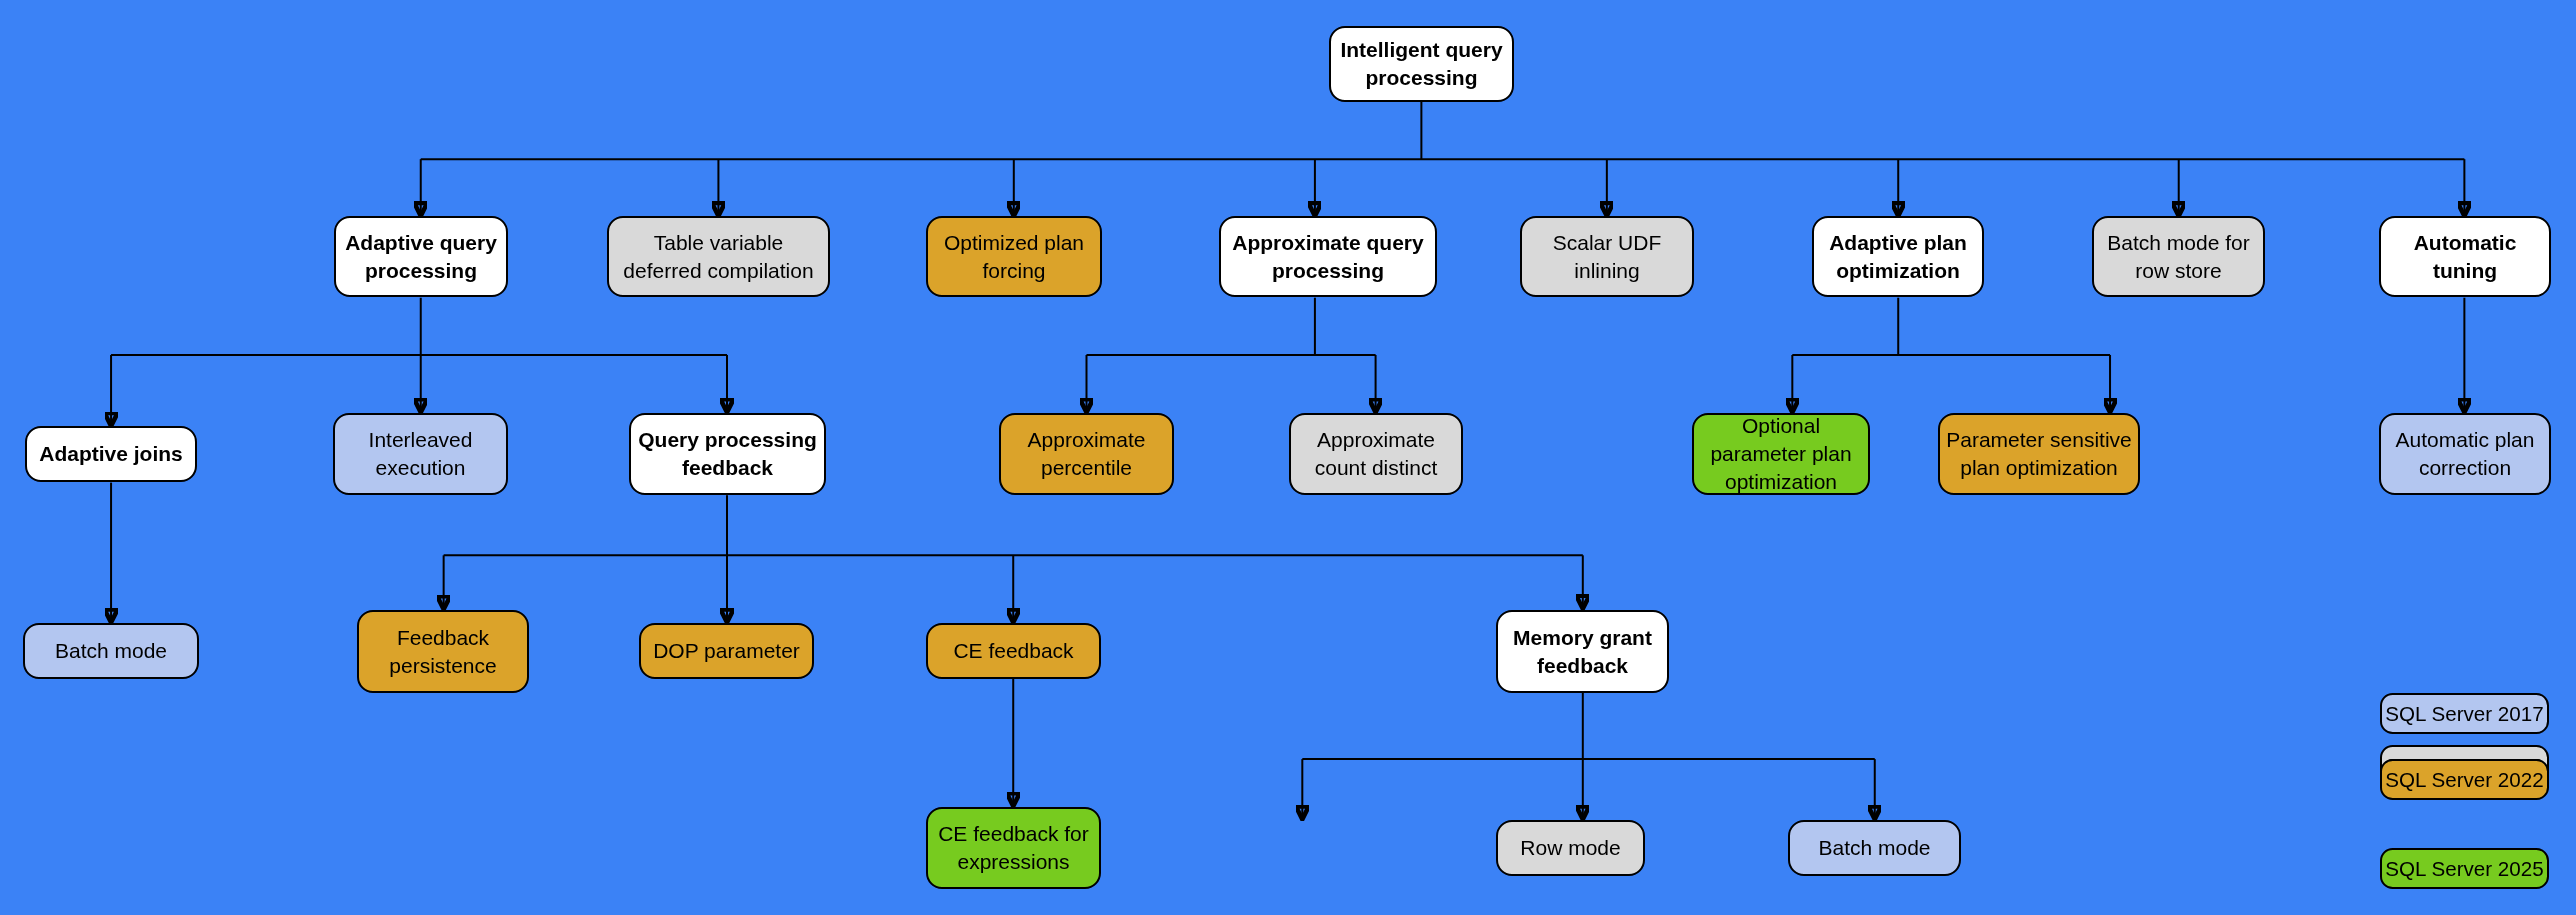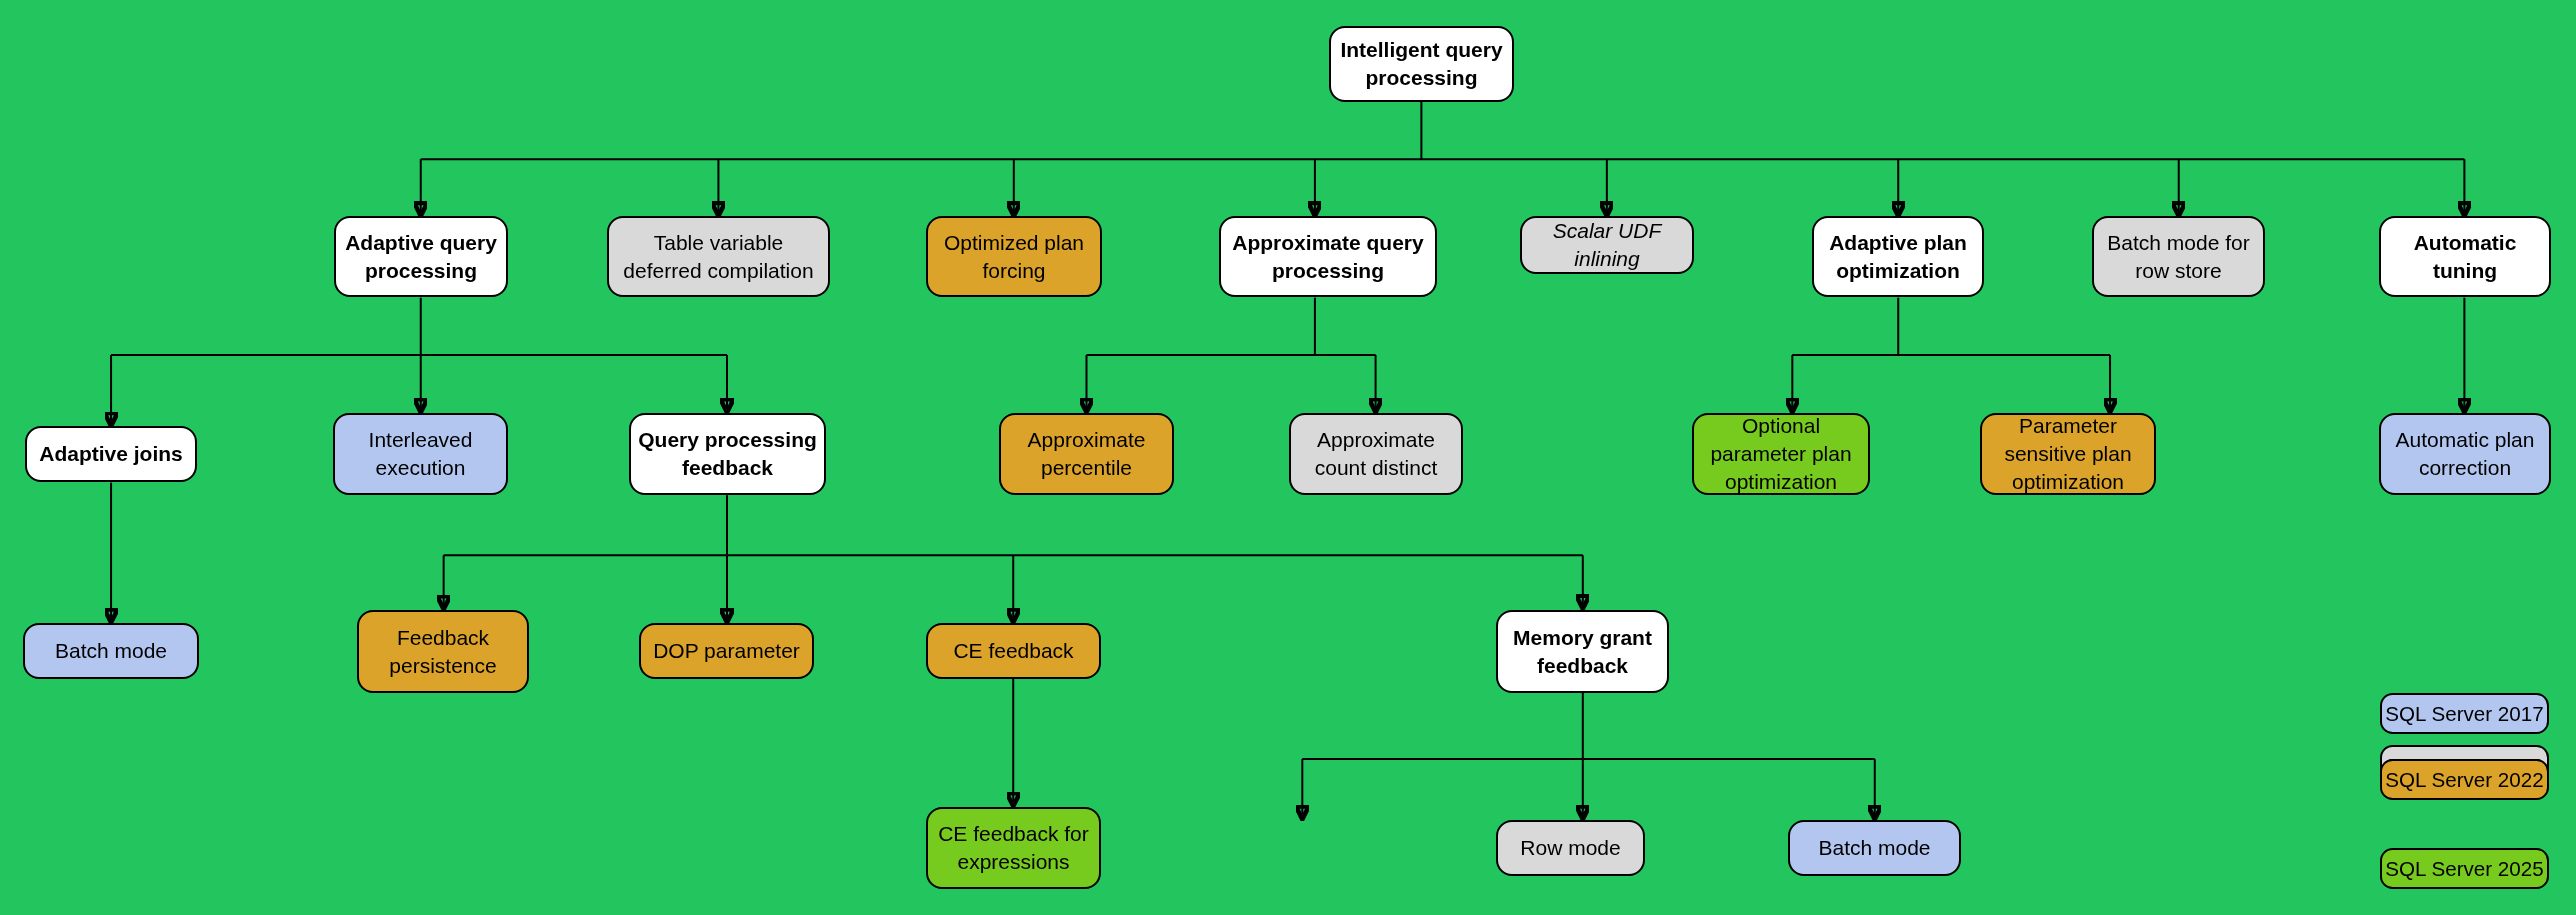--- a/index.html
+++ b/index.html
@@ -1,20 +1,20 @@
 <!DOCTYPE html>
 <html style="font-size:9.2px"><head>
 <meta charset="utf-8">
 <style>
   html, body { margin: 0; padding: 0; background: #ffffff; }
   .canvas {
     position: relative;
     width: 2576px;
     height: 916px;
-    background: #22c55e;
+    background: #3b82f6;
     font-family: "Liberation Sans", sans-serif;
     overflow: hidden;
   }
   .edges {
     position: absolute;
     left: 0; top: 0;
     width: 2576px; height: 916px;
     z-index: 0;
   }
   .edges path { stroke: #000000; stroke-width: 3.5px; fill: none; }
@@ -131,21 +131,21 @@
   </div>
   <div class="node" style="left: 607px; top: 216px; width: 223px; height: 81px; background-color: rgb(217, 217, 217);">
     <span>Table variable deferred compilation</span>
   </div>
   <div class="node" style="left: 926px; top: 216px; width: 176px; height: 81px; background-color: rgb(219, 163, 42);">
     <span>Optimized plan forcing</span>
   </div>
   <div class="node node--cat" style="left: 1219px; top: 216px; width: 218px; height: 81px; background-color: rgb(255, 255, 255);">
     <span>Approximate query processing</span>
   </div>
-  <div class="node" style="left: 1520px; top: 216px; width: 174px; height: 58px; background-color: rgb(217, 217, 217); font-style: italic;">
+  <div class="node" style="left: 1520px; top: 216px; width: 174px; height: 81px; background-color: rgb(217, 217, 217);">
     <span>Scalar UDF inlining</span>
   </div>
   <div class="node node--cat" style="left: 1812px; top: 216px; width: 172px; height: 81px; background-color: rgb(255, 255, 255);">
     <span>Adaptive plan optimization</span>
   </div>
   <div class="node" style="left: 2092px; top: 216px; width: 173px; height: 81px; background-color: rgb(217, 217, 217);">
     <span>Batch mode for row store</span>
   </div>
   <div class="node node--cat" style="left: 2379px; top: 216px; width: 172px; height: 81px; background-color: rgb(255, 255, 255);">
     <span>Automatic tuning</span>
@@ -162,21 +162,21 @@
   </div>
   <div class="node" style="left: 999px; top: 413px; width: 175px; height: 82px; background-color: rgb(219, 163, 42);">
     <span>Approximate percentile</span>
   </div>
   <div class="node" style="left: 1289px; top: 413px; width: 174px; height: 82px; background-color: rgb(217, 217, 217);">
     <span>Approximate count distinct</span>
   </div>
   <div class="node" style="left: 1692px; top: 413px; width: 178px; height: 82px; background-color: rgb(119, 203, 31); align-items: center;">
     <span>Optional parameter plan optimization</span>
   </div>
-  <div class="node" style="left: 1980px; top: 413px; width: 176px; height: 82px; background-color: rgb(219, 163, 42);">
+  <div class="node" style="left: 1938px; top: 413px; width: 202px; height: 82px; background-color: rgb(219, 163, 42);">
     <span>Parameter sensitive plan optimization</span>
   </div>
   <div class="node" style="left: 2379px; top: 413px; width: 172px; height: 82px; background-color: rgb(179, 198, 240);">
     <span>Automatic plan correction</span>
   </div>
 
   <div class="node node--one" style="left: 23px; top: 623px; width: 176px; height: 56px; background-color: rgb(179, 198, 240);">
     <span>Batch mode</span>
   </div>
   <div class="node" style="left: 357px; top: 610px; width: 172px; height: 83px; background-color: rgb(219, 163, 42);">

